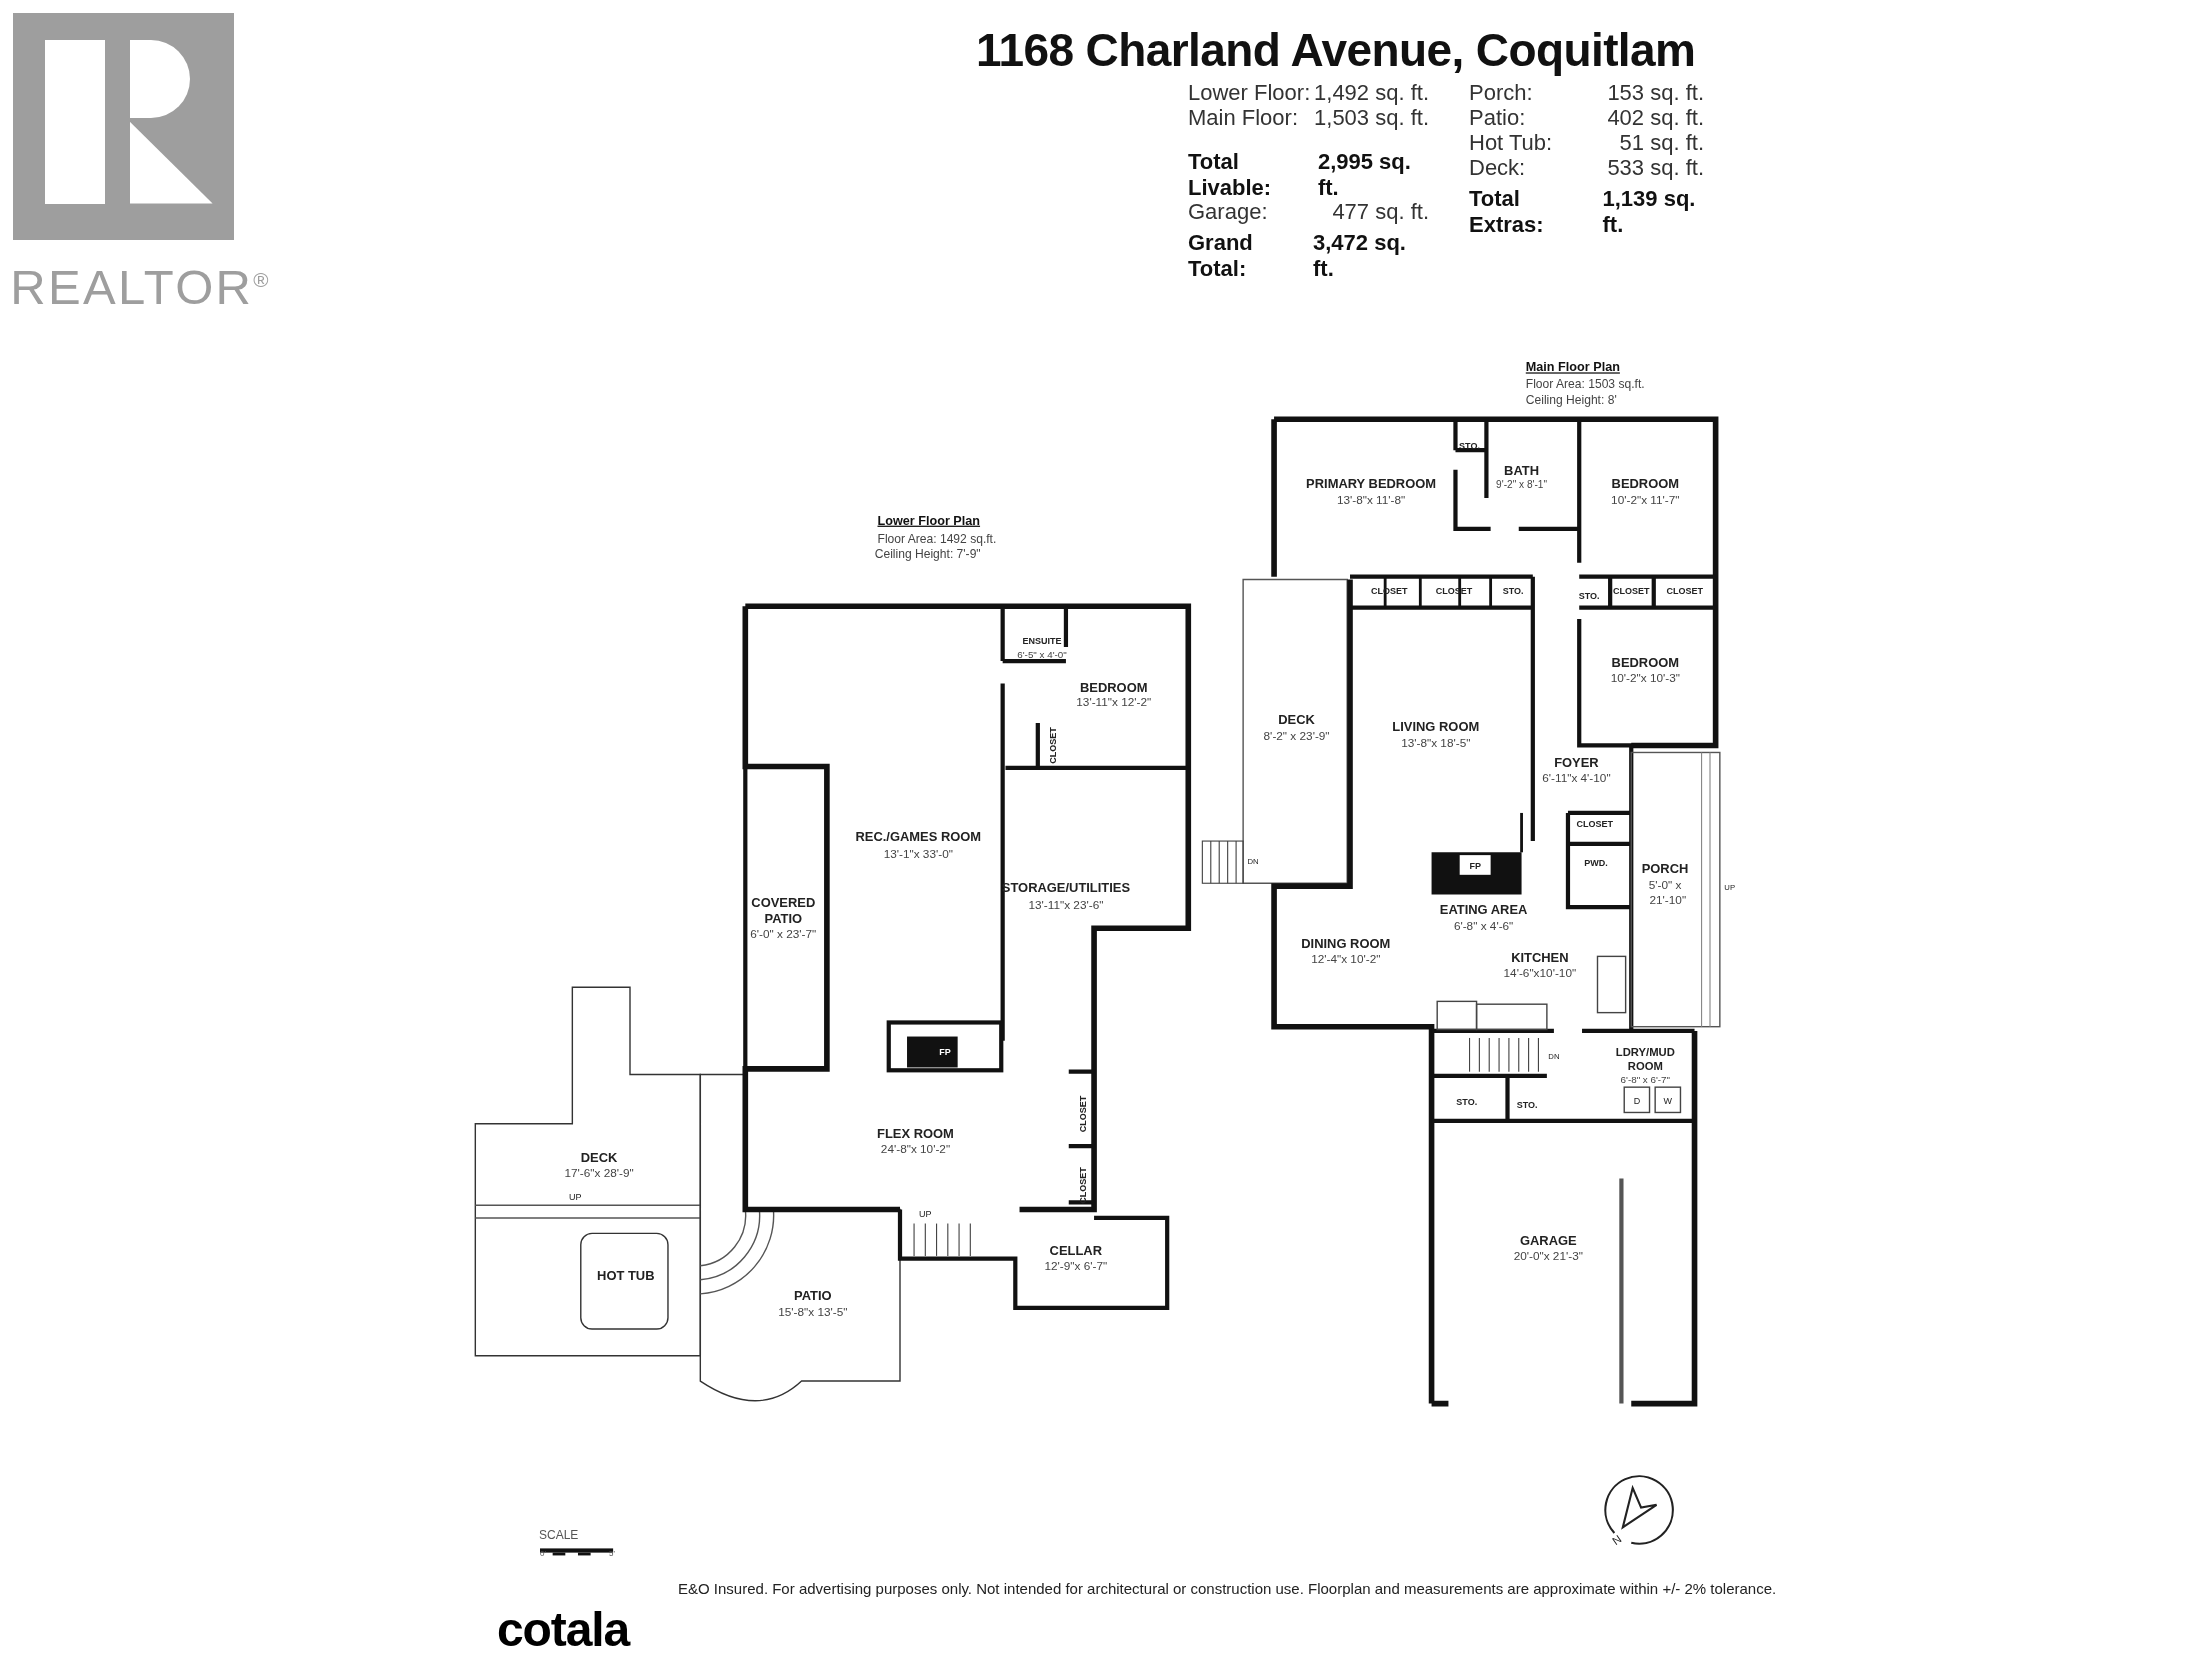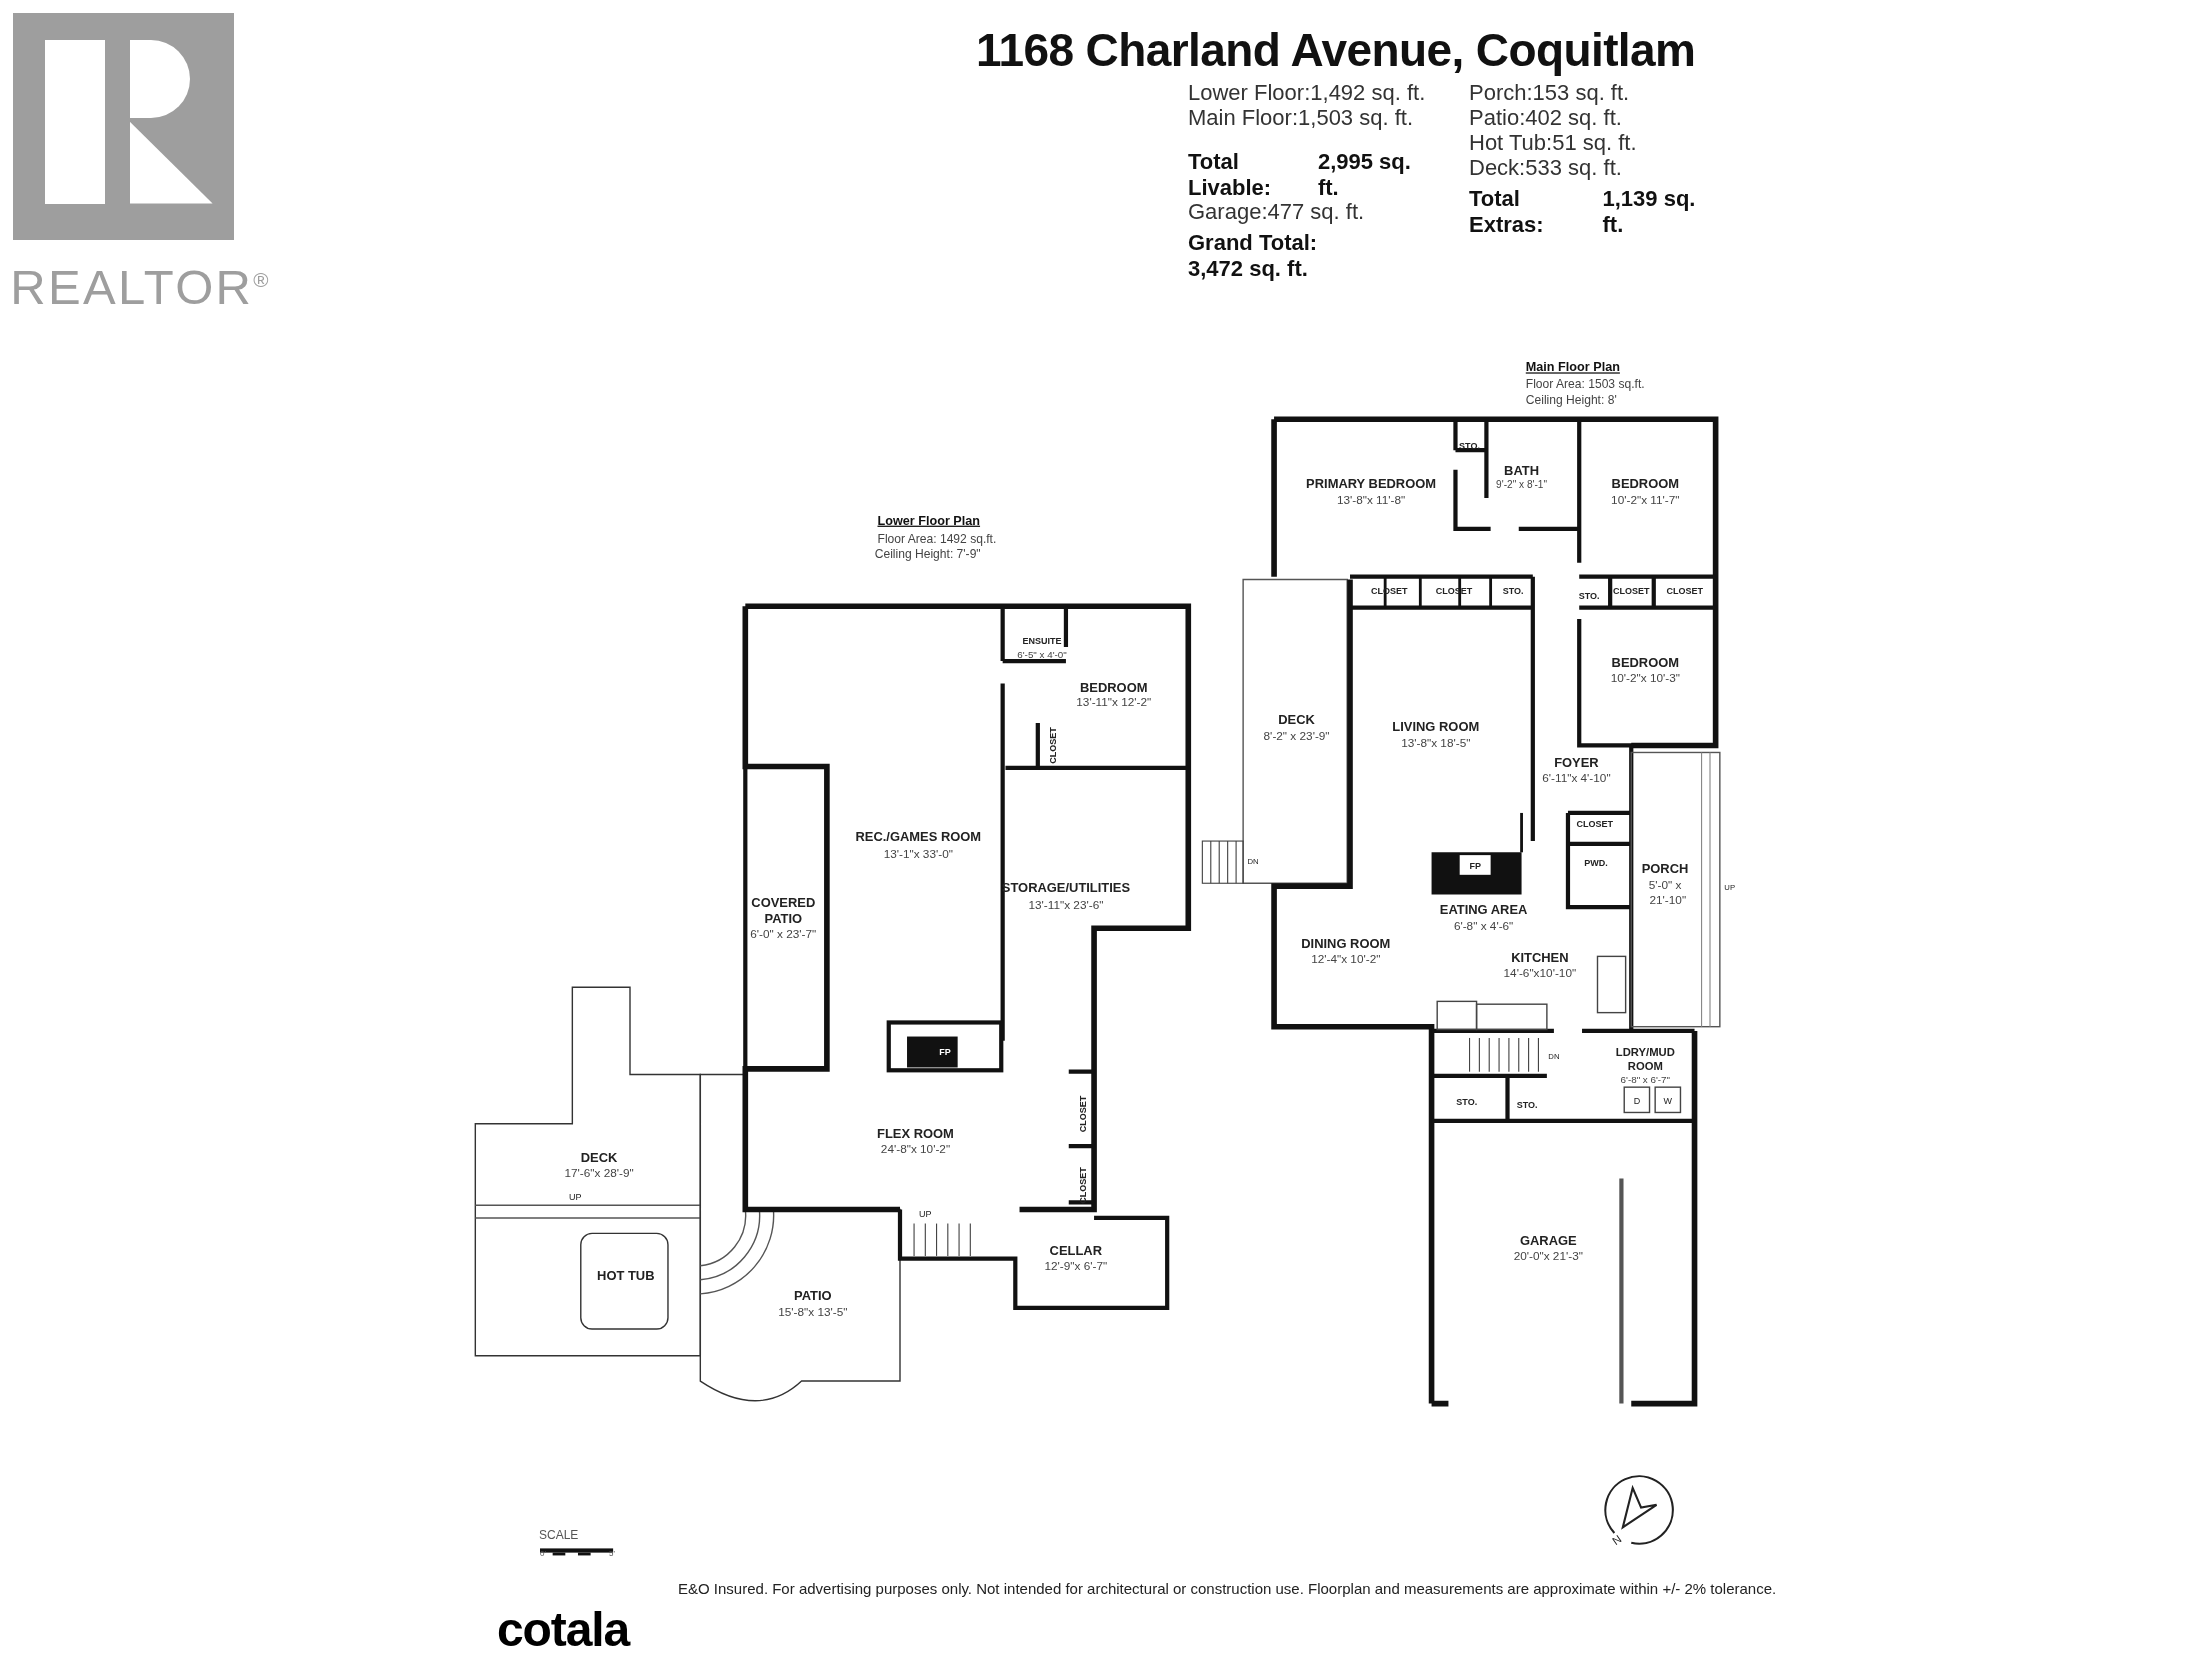--- a/index.html
+++ b/index.html
@@ -1,20 +1,20 @@
 <!DOCTYPE html>
 <html style="font-size:9.2px"><head>
 <meta charset="utf-8">
 <style>
   html, body { margin:0; padding:0; background:#ffffff; }
   body { width:2205px; height:1654px; overflow:hidden; position:relative; font-family:"Liberation Sans", sans-serif; color:#111; }
   svg.plan { position:absolute; left:0; top:0; width:2205px; height:1654px; }
   .title { position:absolute; left:976px; top:23px; font-size:46px; font-weight:bold; color:#111; letter-spacing:-0.6px; }
   .area-table { position:absolute; font-size:22px; color:#333; }
-  .area-row { display:flex; height:25px; }
+  .area-row { display:flex; justify-content:space-between; height:25px; }
   .area-row.bold { font-weight:bold; color:#111; }
   .realtor { position:absolute; left:12.6px; top:12.6px; width:221px; height:227px; background:#9e9e9e; }
   .realtor .bar { position:absolute; background:#fff; }
   .realtor-word { position:absolute; left:10.3px; top:241px; font-size:49px; color:#9e9e9e; letter-spacing:2.3px;margin-top:18px; }
   .realtor-reg { font-size:20.7px; vertical-align:super; }
   .cotala { position:absolute; left:497px; top:1602px; font-size:48px; font-weight:bold; letter-spacing:-1.1px; color:#000; }
   .disclaimer { position:absolute; left:678px; top:1580px; font-size:15px; color:#222; }
   .scale-label { position:absolute; left:539px; top:1528px; font-size:12px; color:#555; }
   .scale-0 { position:absolute; left:540px; top:1549px; font-size:8px; color:#555; }
   .scale-5 { position:absolute; left:609px; top:1549px; font-size:8px; color:#555; }
@@ -46,21 +46,21 @@
       <span>1,503 sq. ft.</span>
     </div>
   <div class="area-row bold" style="margin-top:19px;">
       <span>Total Livable:</span>
       <span>2,995 sq. ft.</span>
     </div>
   <div class="area-row" style="margin-top:25px;">
       <span>Garage:</span>
       <span>477 sq. ft.</span>
     </div>
-  <div class="area-row bold" style="margin-top:5.7px;flex-direction:column;">
+  <div class="area-row bold" style="margin-top:5.7px;">
       <span>Grand Total:</span>
       <span>3,472 sq. ft.</span>
     </div>
 </div>
 <div class="area-table" style="left:1469px;top:80px;width:235px;">
   <div class="area-row">
       <span>Porch:</span>
       <span>153 sq. ft.</span>
     </div>
   <div class="area-row">

